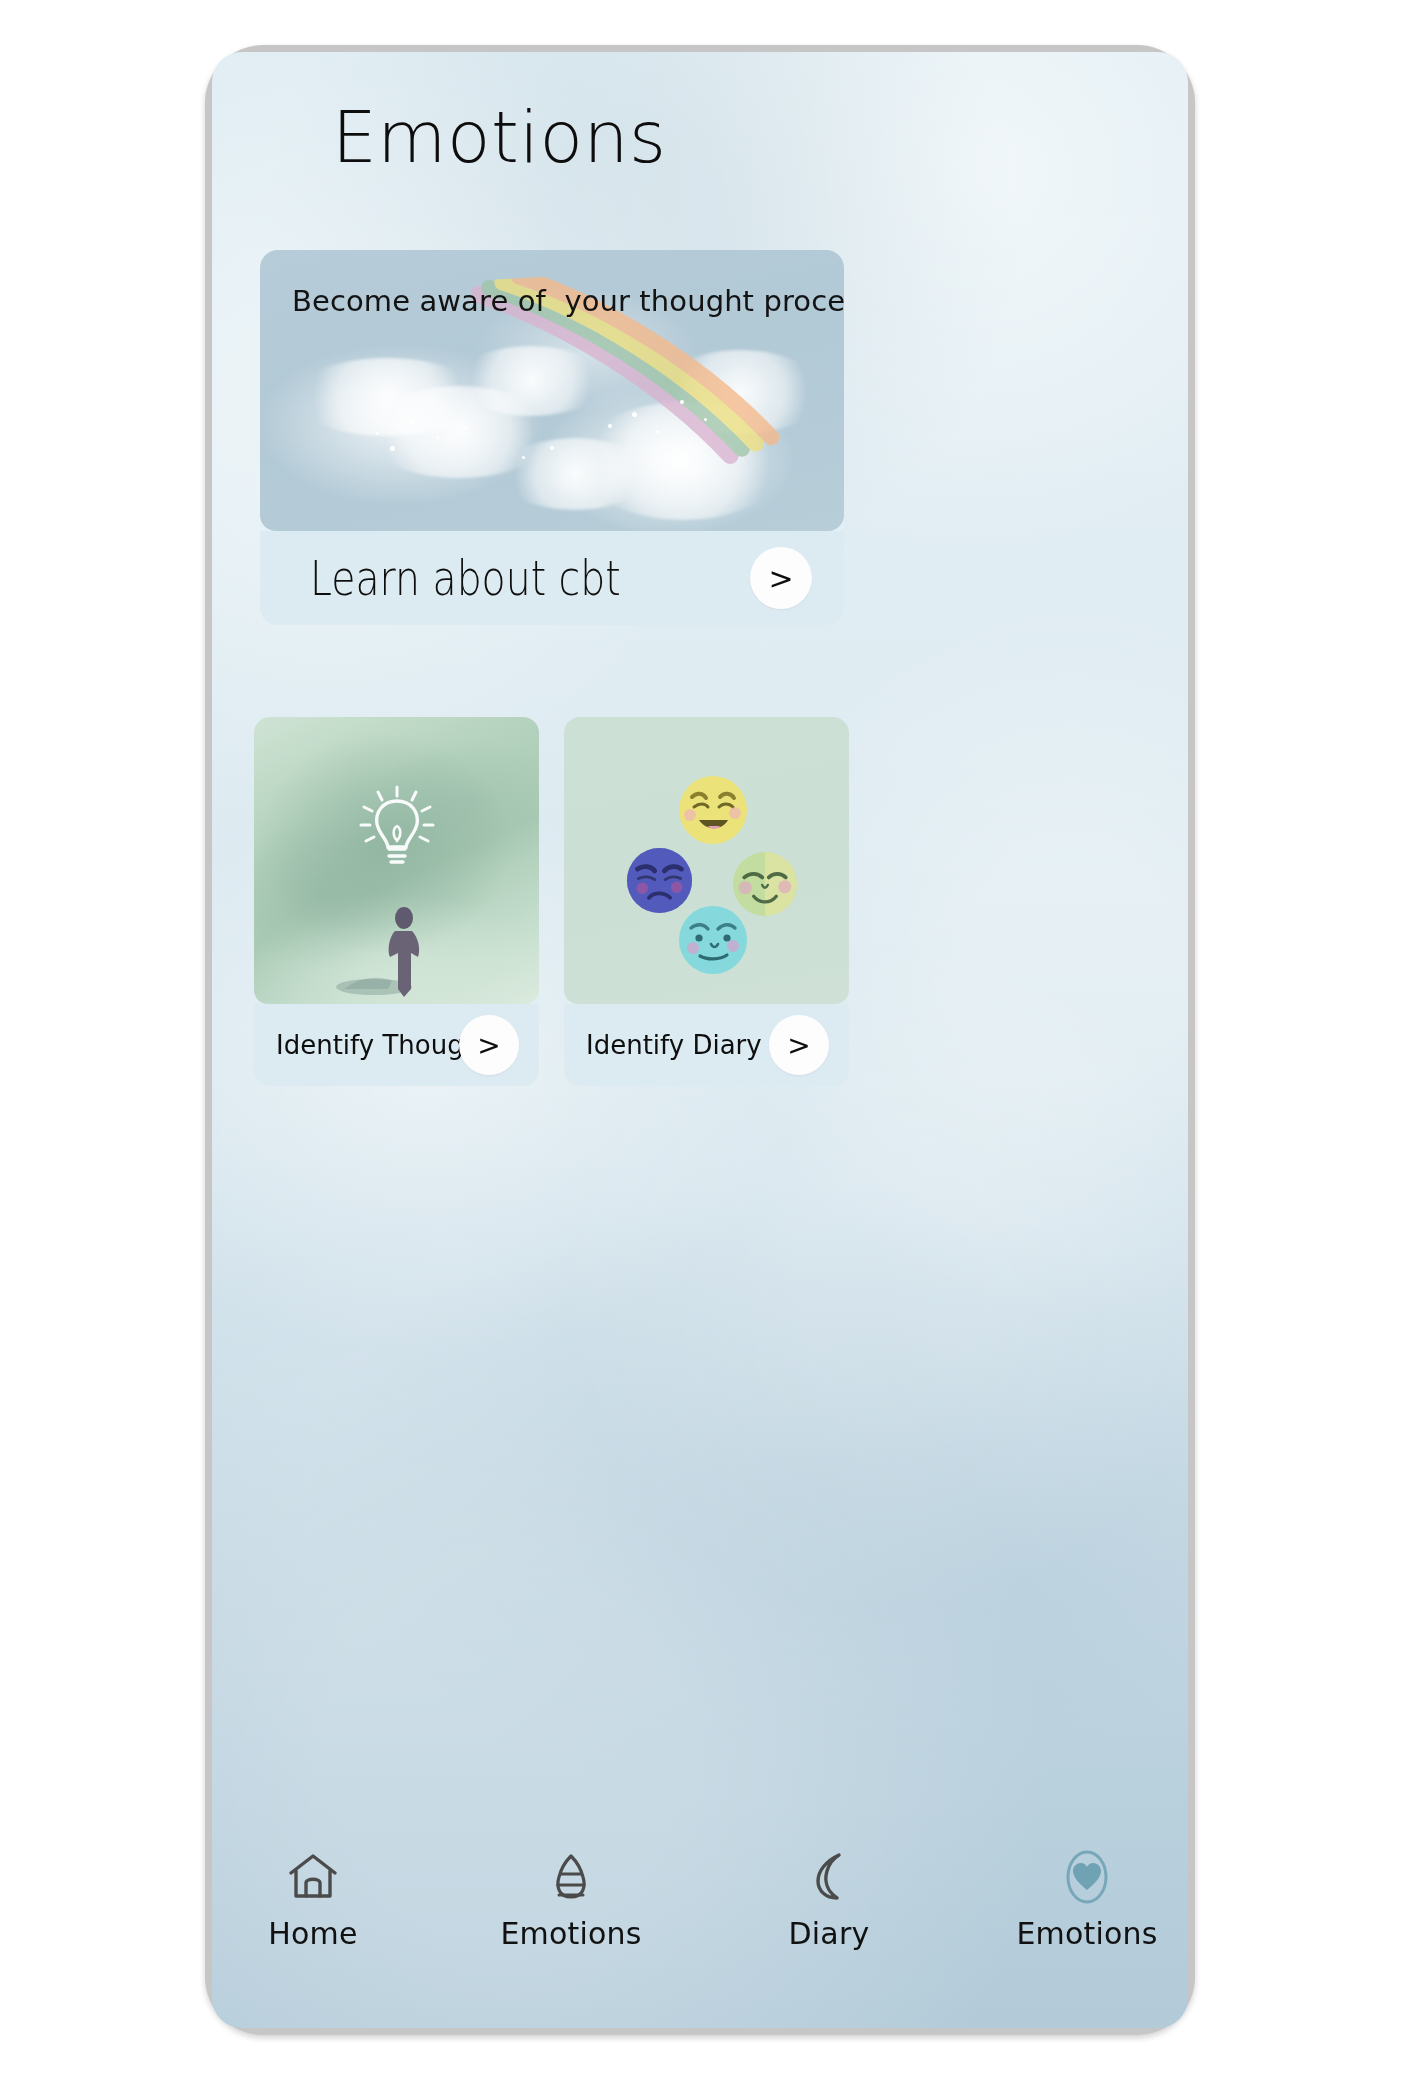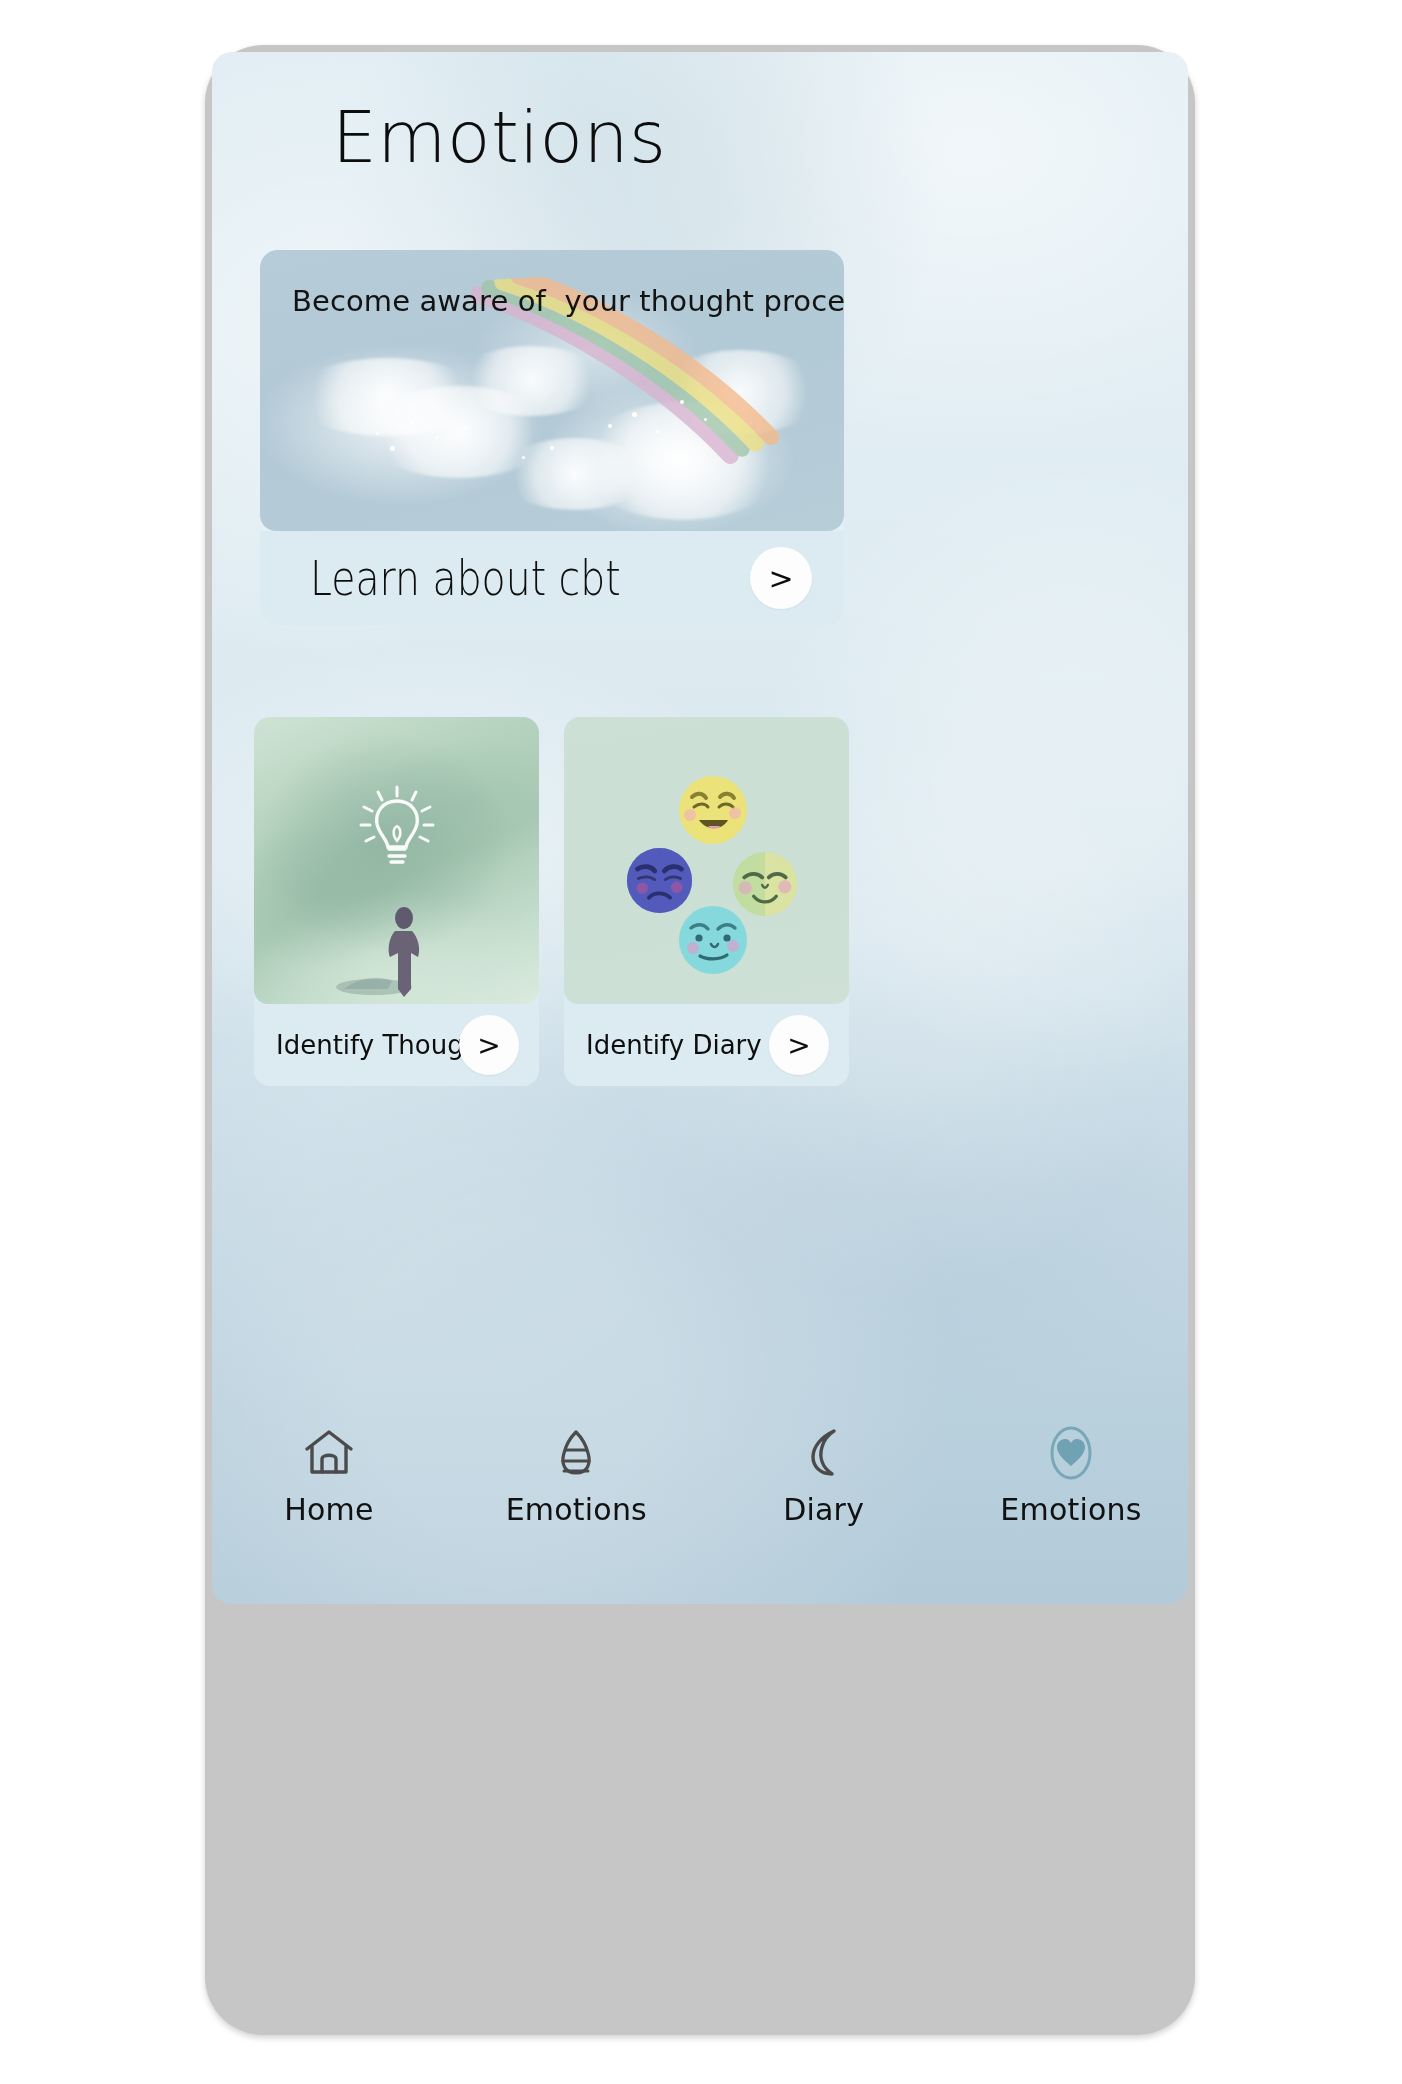--- a/index.html
+++ b/index.html
@@ -15,22 +15,22 @@
     position: absolute;
     left: 205px; top: 45px;
     width: 990px; height: 1990px;
     border-radius: 58px;
     background: #c6c6c6;
     box-shadow: 0 3px 6px rgba(0,0,0,0.18);
   }
   #screen {
     position: absolute;
     left: 7px; top: 7px;
-    width: 976px; height: 1552px;
-    border-radius: 20px;
+    width: 976px; height: 1976px;
+    border-radius: 30px;
     overflow: hidden;
     background:
       radial-gradient(ellipse 60% 28% at 78% 6%, rgba(255,255,255,0.55), rgba(255,255,255,0) 70%),
       radial-gradient(ellipse 55% 20% at 22% 52%, rgba(255,255,255,0.45), rgba(255,255,255,0) 70%),
       radial-gradient(ellipse 70% 22% at 60% 73%, rgba(162,192,208,0.40), rgba(162,192,208,0) 72%),
       linear-gradient(180deg,
         #e0edf3 0%,
         #e2eef4 17%,
         #dfecf2 34%,
         #d9e8ef 52%,
@@ -214,21 +214,21 @@
 
   
   #bottom-nav {
     position: absolute;
     left: 0; bottom: 52px;
     width: 976px;
     height: 130px;
     display: flex;
     align-items: flex-start;
     justify-content: space-between;
-    padding: 0 28px;
+    padding: 0 12px;
     z-index: 4;
   }
   .nav-item {
     width: 178px;
     display: flex;
     flex-direction: column;
     align-items: center;
     gap: 8px;
   }
   .nav-icon { height: 62px; display: flex; align-items: center; justify-content: center; }

